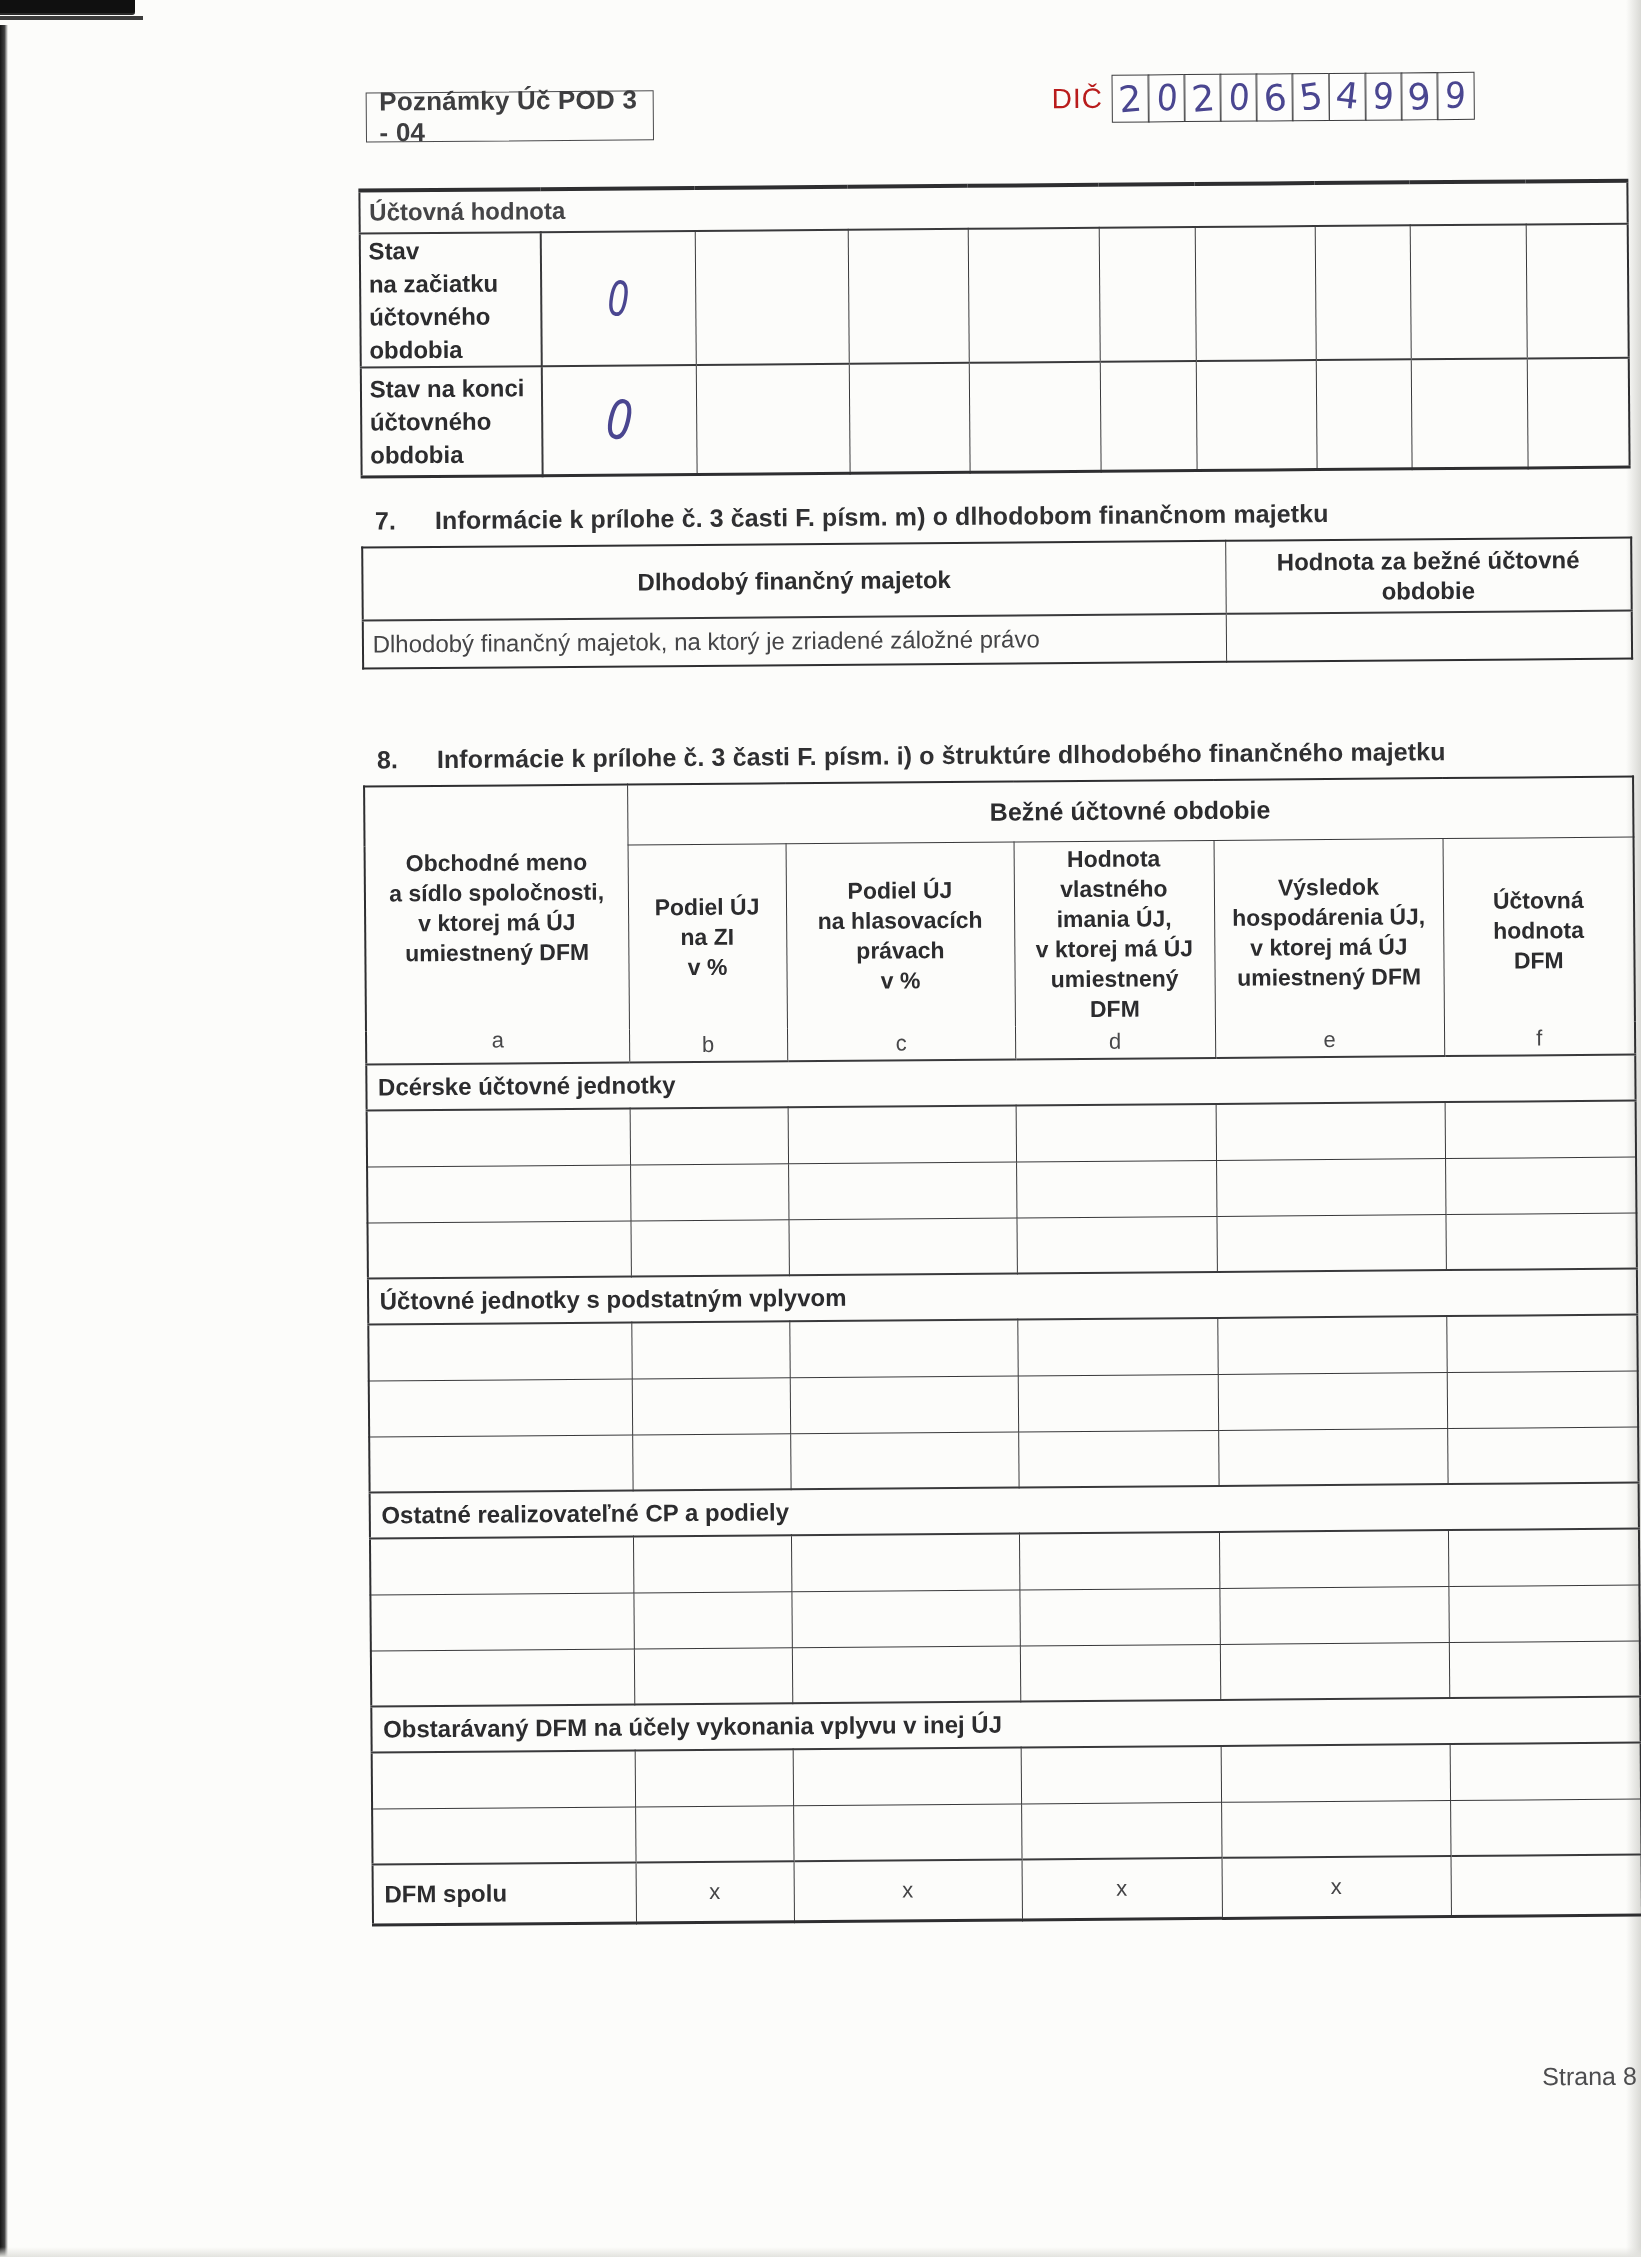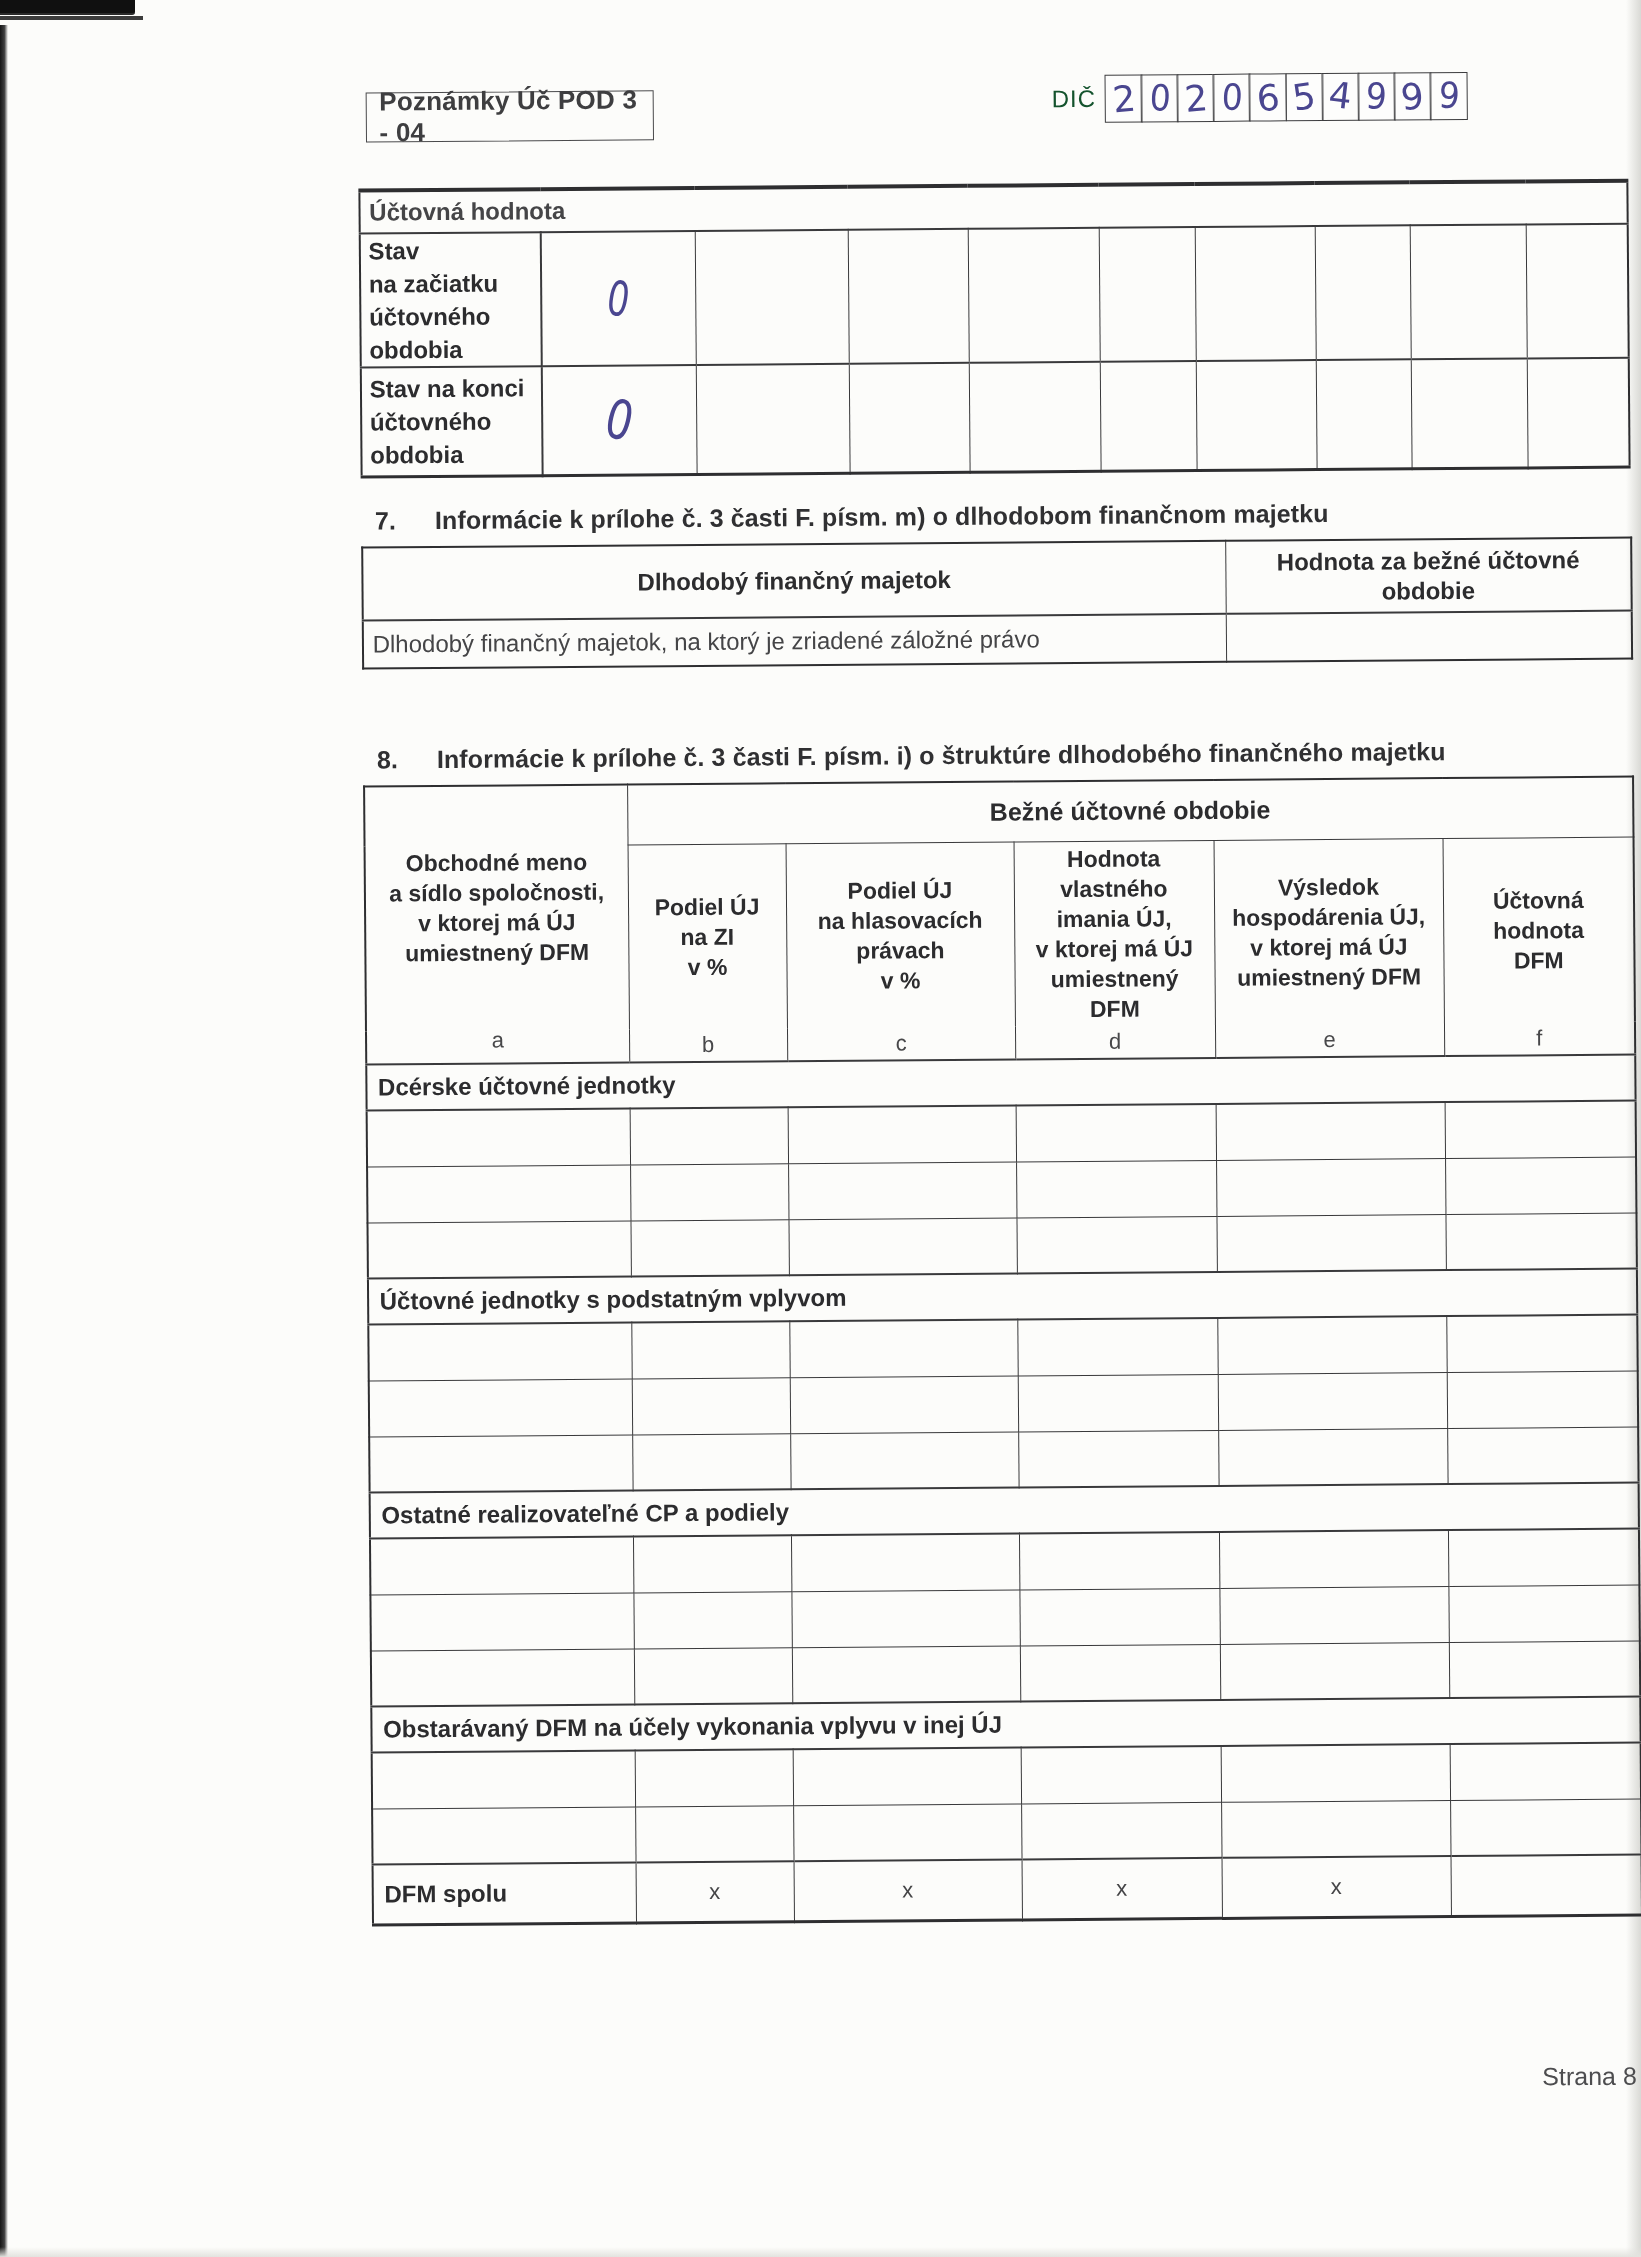--- a/index.html
+++ b/index.html
@@ -47,21 +47,21 @@
 
   
   .title-box{
     position:absolute;left:372px;top:89px;width:288px;height:50px;
     border:1.9px solid #4a4a4c;display:flex;align-items:center;padding-left:12.6px;
     font-size:26px;font-weight:bold;color:#3e3e40;letter-spacing:0.2px;
   }
   .dic-group{
     position:absolute;left:1058px;top:77px;display:flex;align-items:center;
   }
-  .dic-label{font-size:24px;color:#14532d;margin-right:8.7px;letter-spacing:1px;}
+  .dic-label{font-size:28px;color:#b91c1c;margin-right:8.7px;letter-spacing:1px;}
   .dic-boxes{display:flex;}
   .dic-cell{
     width:38px;height:48px;border:1.9px solid #3c3c3e;margin-left:-1.9px;
     display:flex;align-items:center;justify-content:center;background:rgba(255,255,255,.4);
   }
   .dic-cell:first-child{margin-left:0;}
   .hw{
     font-family:"DejaVu Sans",sans-serif;color:var(--hand);
     font-size:36px;line-height:1;
   }

